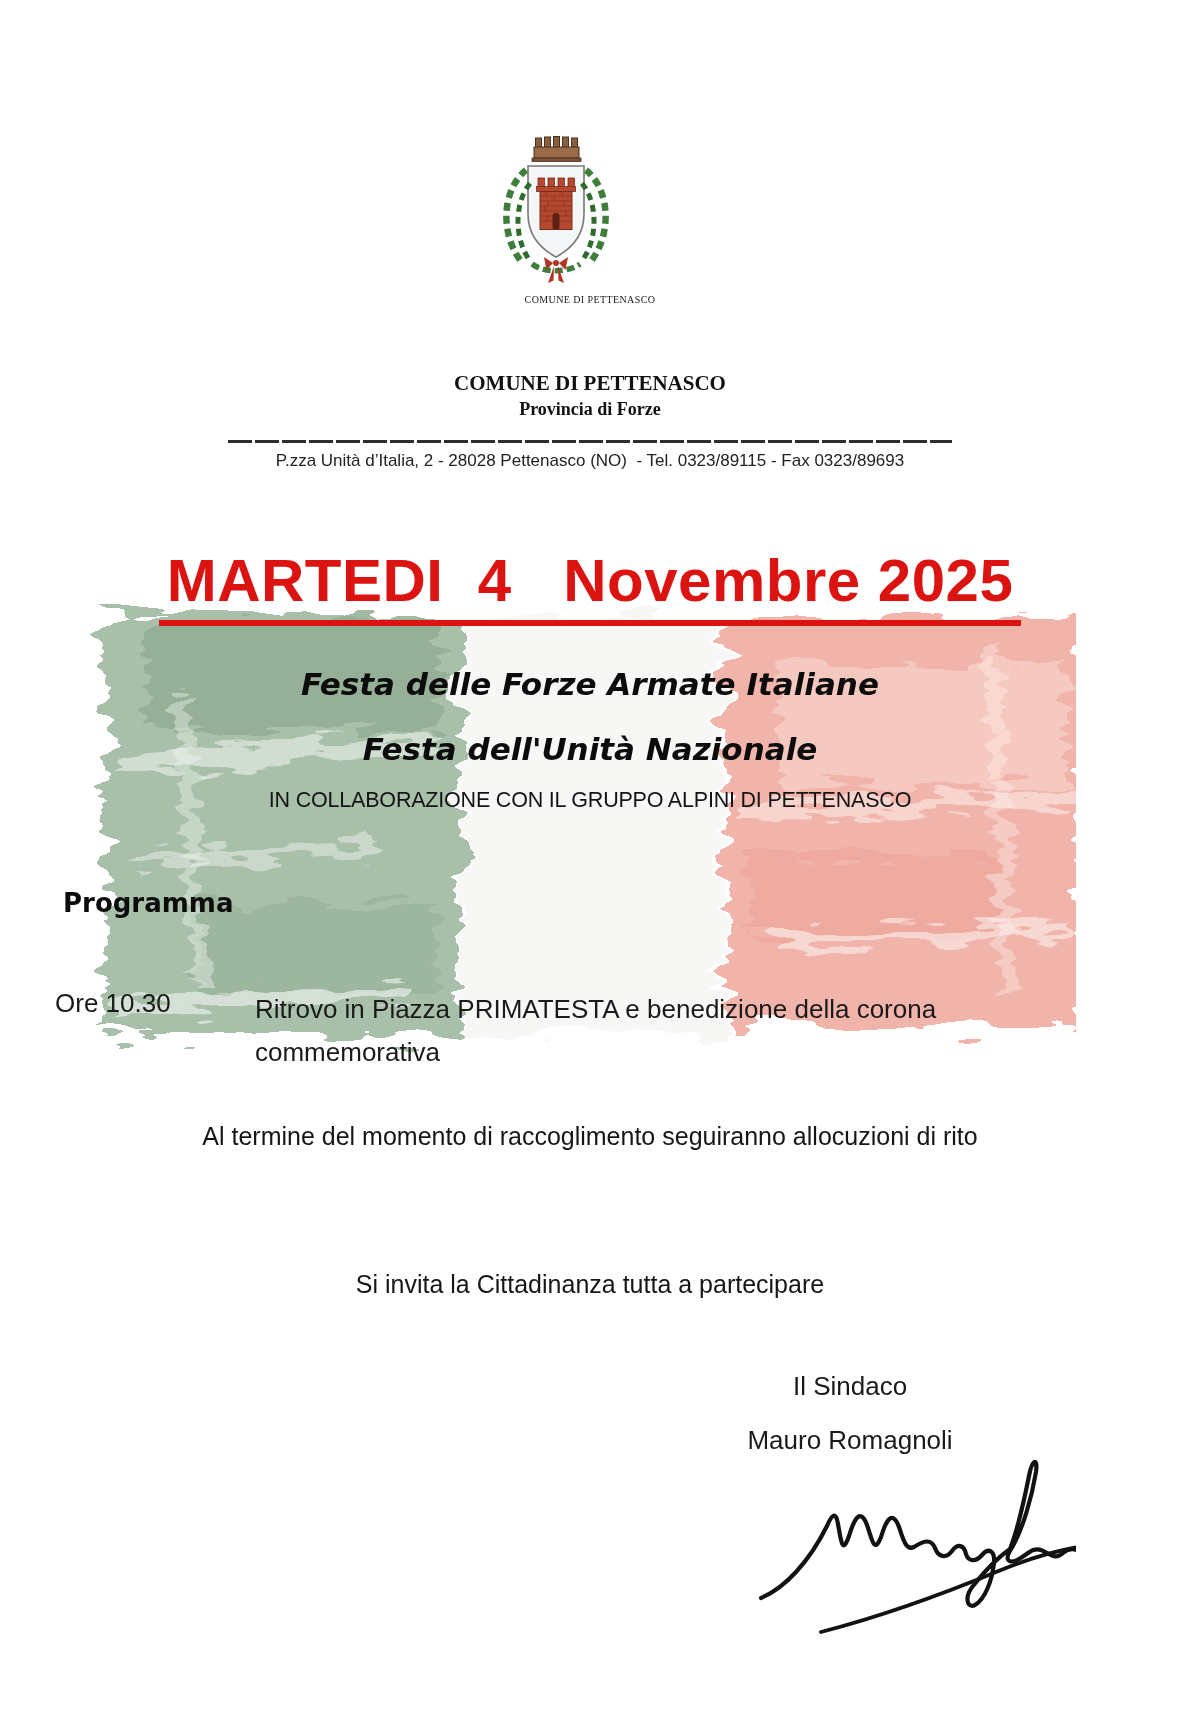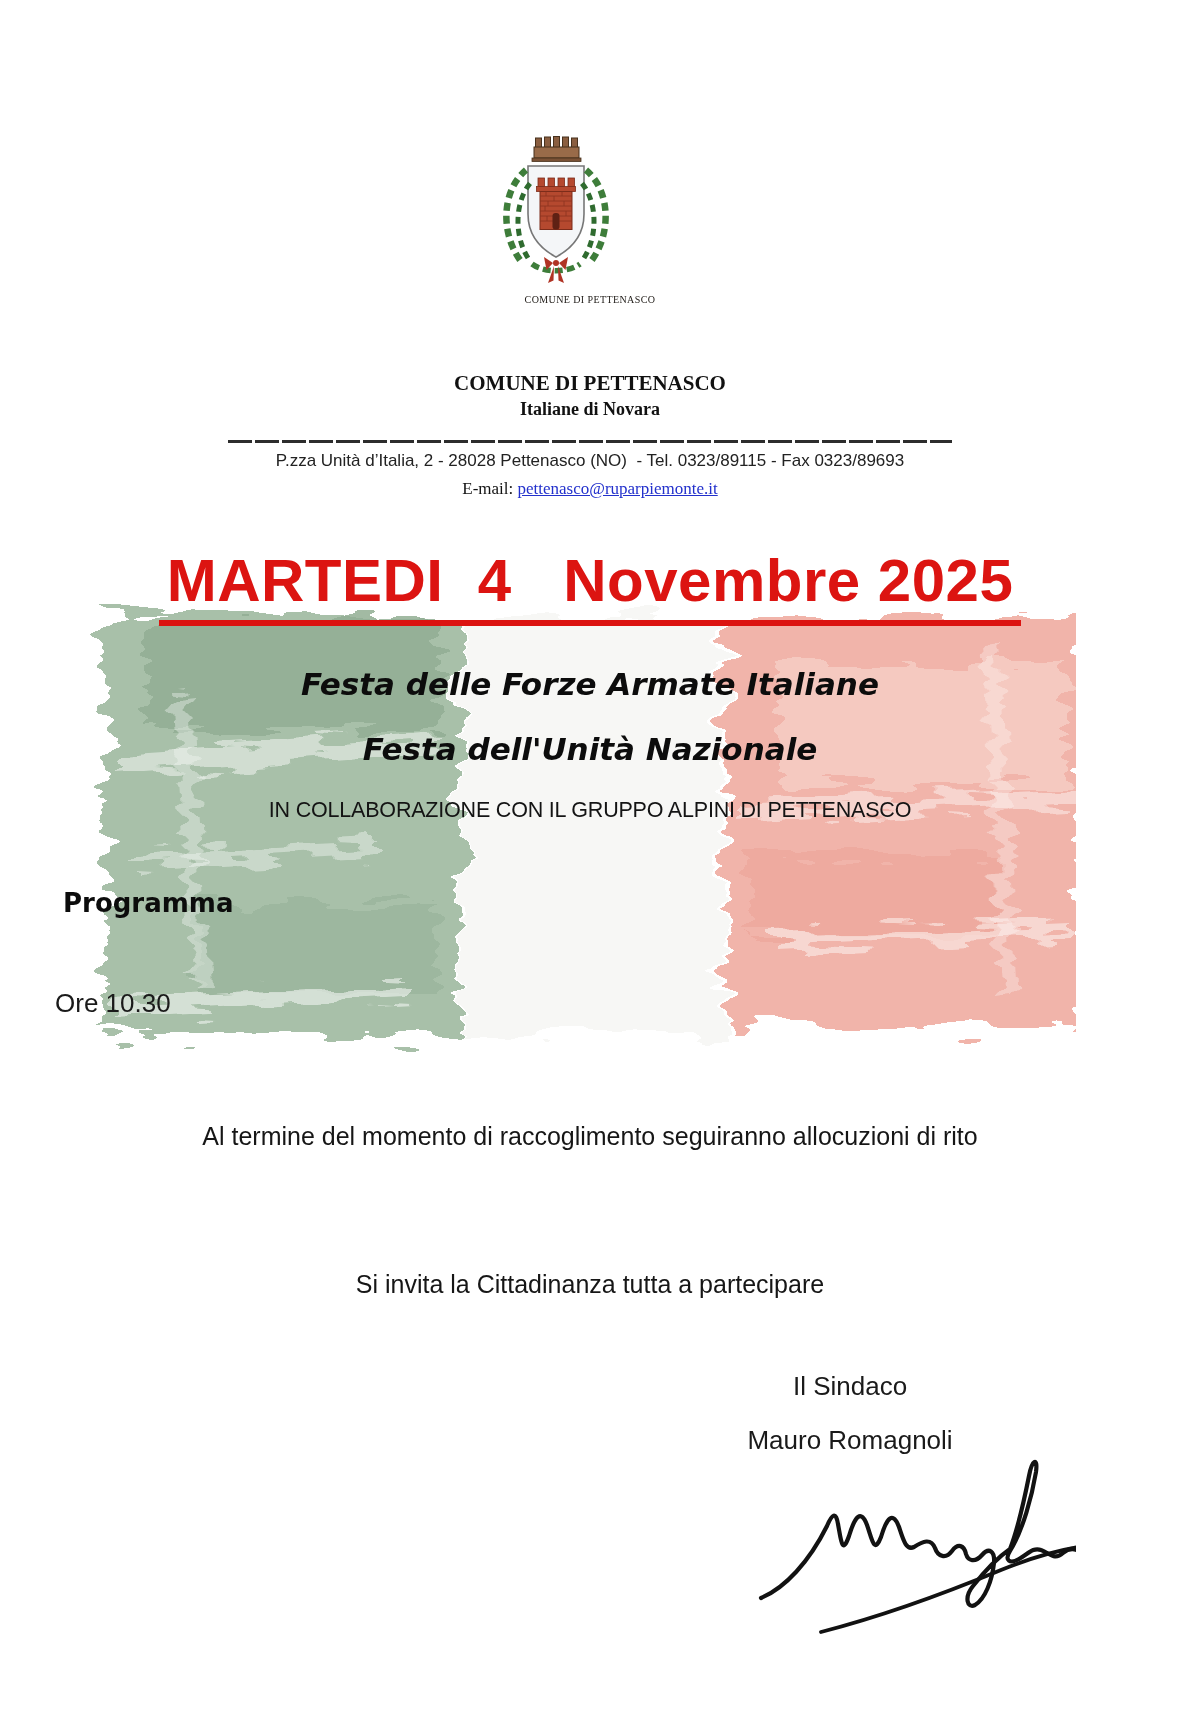--- a/index.html
+++ b/index.html
@@ -26,21 +26,21 @@
   .email-link{color:#2230cc;text-decoration:underline;cursor:pointer;}
   
   .title-wrap{top:546px;}
   .title{display:inline-block;white-space:pre;font-weight:bold;font-size:60px;
     letter-spacing:.5px;color:#dc1411;border-bottom:6px solid #dc1411;padding:0 8px 5px 8px;}
   
   .sub{font-family:"DejaVu Sans",sans-serif;font-weight:bold;font-style:italic;
     font-size:31px;color:#0c0c0c;}
   .sub1{top:666px;}
   .sub2{top:731px;}
-  .collab{top:788px;font-size:21.5px;color:#141414;letter-spacing:-0.2px;margin-top:10px;}
+  .collab{top:788px;font-size:21.5px;color:#141414;letter-spacing:-0.2px;}
   
   .prog-head{left:63px;top:888px;font-family:"DejaVu Sans",sans-serif;
     font-weight:bold;font-size:26px;color:#0c0c0c;}
   .prog-row{left:55px;top:988px;width:1000px;display:flex;}
   .prog-time{width:200px;font-size:26px;flex:0 0 200px;}
   .prog-desc{width:750px;font-size:26px;line-height:1.65;}
   .note{font-size:25px;color:#161616;}
   .note1{top:1122px;}
   .note2{top:1216px;}
   .note3{top:1270px;}
@@ -150,38 +150,36 @@
         <path d="M 69 133 l 9 -6 l -2.5 13 z"></path>
         <path d="M 64 136 l -6 17 l 5.5 -2.5 z"></path>
         <path d="M 68 136 l 6 17 l -5.5 -2.5 z"></path>
         <circle cx="66" cy="133" r="3"></circle>
       </g>
     </svg>
   </div>
   <div class="abs crest-caption">COMUNE DI PETTENASCO</div>
 
   <div class="abs ctr muni z1">COMUNE DI PETTENASCO</div>
-  <div class="abs ctr prov z1">Italiane di Novara</div>
+  <div class="abs ctr prov z1">Provincia di Forze</div>
   <div class="abs sep z1"></div>
   <div class="abs ctr addr z1">P.zza Unità d’Italia, 2 - 28028 Pettenasco (NO)  - Tel. 0323/89115 - Fax 0323/89693</div>
-  <div class="abs ctr email-line z1">
-    <span>E-mail: </span><a class="email-link">pettenasco@ruparpiemonte.it</a>
-  </div>
 
   <div class="abs ctr title-wrap z1">
     <span class="title">MARTEDI  4   Novembre 2025</span>
   </div>
 
   <div class="abs ctr sub sub1 z1">Festa delle Forze Armate Italiane</div>
   <div class="abs ctr sub sub2 z1">Festa dell'Unità Nazionale</div>
   <div class="abs ctr collab z1">IN COLLABORAZIONE CON IL GRUPPO ALPINI DI PETTENASCO</div>
 
   <div class="abs prog-head z1">Programma</div>
   <div class="abs prog-row z1">
     <div class="prog-time">Ore 10.30</div>
+    <div class="prog-desc">Ritrovo in Piazza PRIMATESTA e benedizione della corona commemorativa</div>
   </div>
 
   <div class="abs ctr note note1 z1">Al termine del momento di raccoglimento seguiranno allocuzioni di rito</div>
   <div class="abs ctr note note3 z1">Si invita la Cittadinanza tutta a partecipare</div>
 
   <div class="abs sig-name z1">Mauro Romagnoli</div>
   <div class="abs sig-role z1">Il Sindaco</div>
   <div class="abs sig-svg">
     <svg width="430" height="190" viewBox="0 0 430 190">
       <g fill="none" stroke="#121212" stroke-linecap="round" stroke-linejoin="round">

